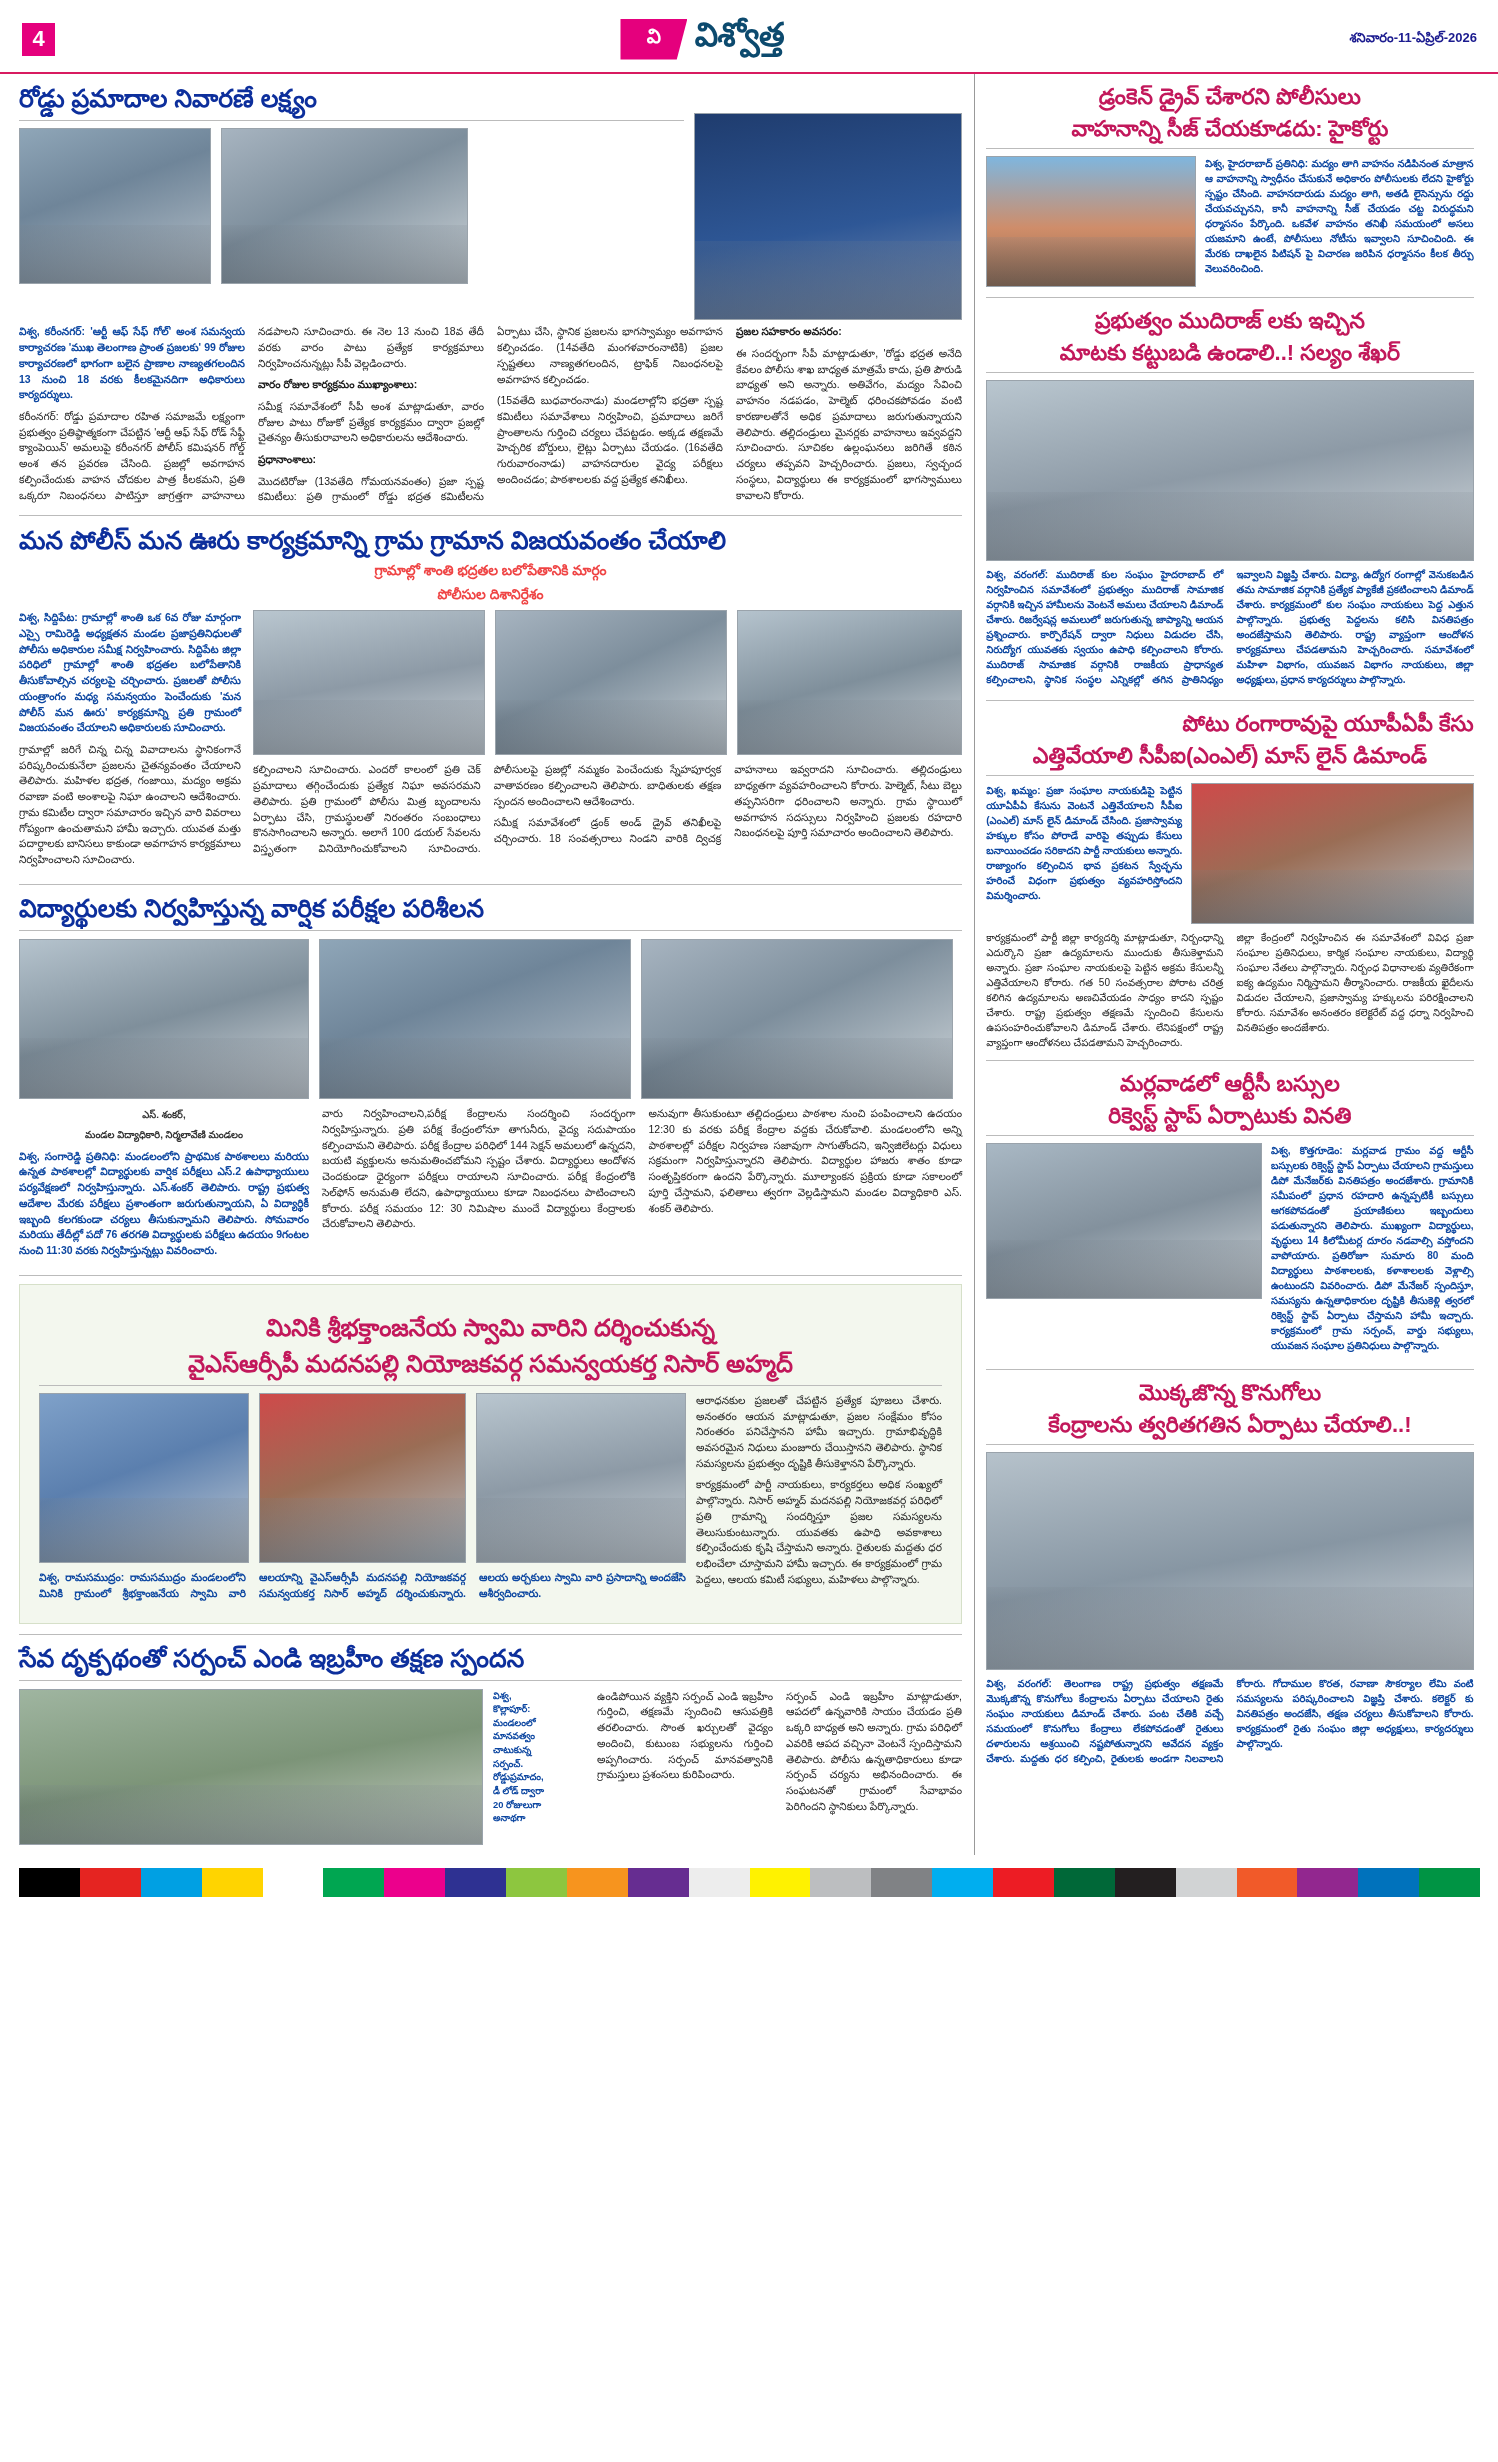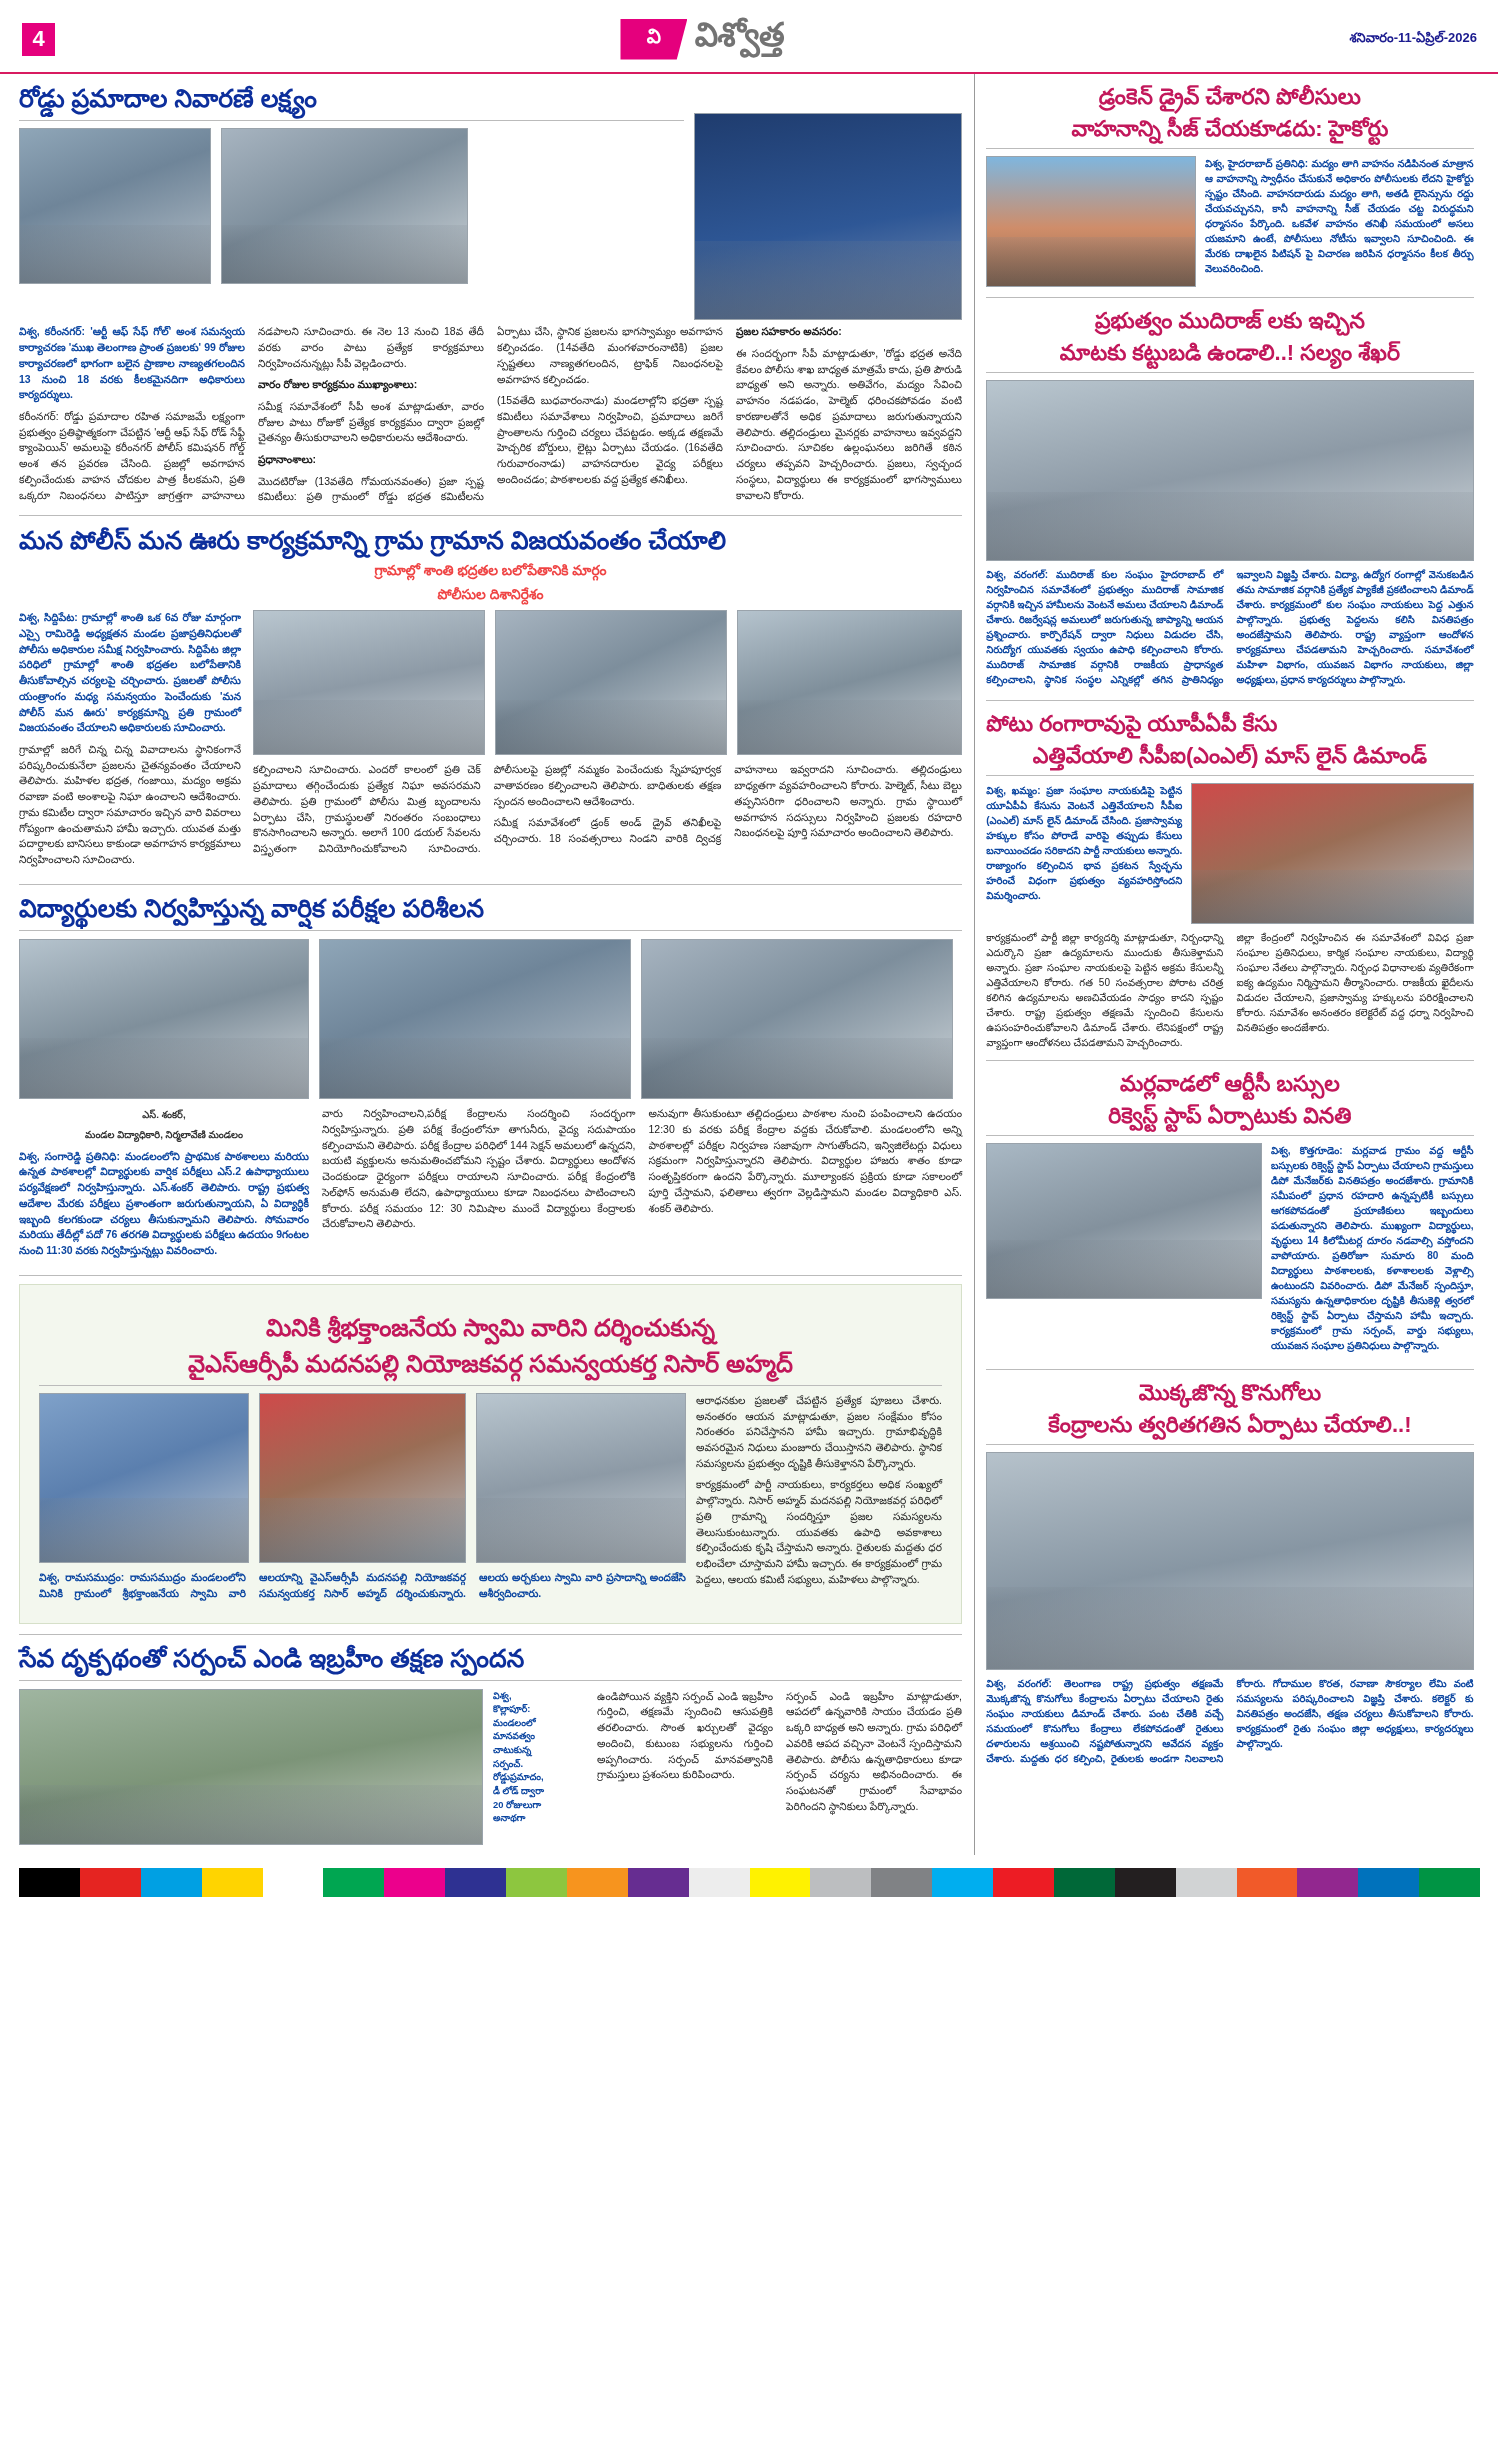--- a/index.html
+++ b/index.html
@@ -45,21 +45,21 @@
     gap:7.3px;
   }
   .logo-mark {
     width:67px; height:41px;
     background:#e5007d;
     clip-path:polygon(0 0,100% 0,84% 100%,0% 100%);
     display:flex; align-items:center; justify-content:center;
     color:#fff; font-size:20px; font-weight:bold;
   }
   .logo-text {
-    font-size:33px; font-weight:bold; color:#737373;
+    font-size:33px; font-weight:bold; color:#0c4a6e;
     letter-spacing:-0.7px;
   }
   .masthead-date {
     font-size:13px; font-weight:bold; color:#1b1b8f;
     white-space:nowrap;
   }
 
   
   .columns {
     display:flex;
@@ -320,21 +320,21 @@
         <h2 class="headline pink" style="text-align:center;margin-top:-2.9px;">మాటకు కట్టుబడి ఉండాలి..! సల్యం శేఖర్</h2>
         <div class="photo ph-group" style="width:100%;height:181px;margin-bottom:5.8px;"></div>
         <div class="body-cols c2">
           <p><span class="dateline">విశ్వ, వరంగల్: ముదిరాజ్ కుల సంఘం హైదరాబాద్ లో నిర్వహించిన సమావేశంలో ప్రభుత్వం ముదిరాజ్ సామాజిక వర్గానికి ఇచ్చిన హామీలను వెంటనే అమలు చేయాలని డిమాండ్ చేశారు. రిజర్వేషన్ల అమలులో జరుగుతున్న జాప్యాన్ని ఆయన ప్రశ్నించారు. కార్పొరేషన్ ద్వారా నిధులు విడుదల చేసి, నిరుద్యోగ యువతకు స్వయం ఉపాధి కల్పించాలని కోరారు. ముదిరాజ్ సామాజిక వర్గానికి రాజకీయ ప్రాధాన్యత కల్పించాలని, స్థానిక సంస్థల ఎన్నికల్లో తగిన ప్రాతినిధ్యం ఇవ్వాలని విజ్ఞప్తి చేశారు. విద్యా, ఉద్యోగ రంగాల్లో వెనుకబడిన తమ సామాజిక వర్గానికి ప్రత్యేక ప్యాకేజీ ప్రకటించాలని డిమాండ్ చేశారు. కార్యక్రమంలో కుల సంఘం నాయకులు పెద్ద ఎత్తున పాల్గొన్నారు. ప్రభుత్వ పెద్దలను కలిసి వినతిపత్రం అందజేస్తామని తెలిపారు. రాష్ట్ర వ్యాప్తంగా ఆందోళన కార్యక్రమాలు చేపడతామని హెచ్చరించారు. సమావేశంలో మహిళా విభాగం, యువజన విభాగం నాయకులు, జిల్లా అధ్యక్షులు, ప్రధాన కార్యదర్శులు పాల్గొన్నారు.</span></p>
         </div>
       </div>
 
       <div class="rule"></div>
 
       <div class="sect">
-        <h2 class="headline pink nb" style="text-align:left;">పోటు రంగారావుపై యూపీఏపీ కేసు</h2>
+        <h2 class="headline pink nb" style="text-align:right;">పోటు రంగారావుపై యూపీఏపీ కేసు</h2>
         <h2 class="headline pink" style="text-align:center;margin-top:-2.9px;">ఎత్తివేయాలి సీపీఐ(ఎంఎల్) మాస్ లైన్ డిమాండ్</h2>
         <div style="display:flex; gap:8.7px;">
           <div style="width:196px;" class="body-cols">
             <p><span class="dateline">విశ్వ, ఖమ్మం: ప్రజా సంఘాల నాయకుడిపై పెట్టిన యూఏపీఏ కేసును వెంటనే ఎత్తివేయాలని సీపీఐ (ఎంఎల్) మాస్ లైన్ డిమాండ్ చేసింది. ప్రజాస్వామ్య హక్కుల కోసం పోరాడే వారిపై తప్పుడు కేసులు బనాయించడం సరికాదని పార్టీ నాయకులు అన్నారు. రాజ్యాంగం కల్పించిన భావ ప్రకటన స్వేచ్ఛను హరించే విధంగా ప్రభుత్వం వ్యవహరిస్తోందని విమర్శించారు.</span></p>
           </div>
           <div class="photo ph-rally" style="flex:1;height:141px;"></div>
         </div>
         <div class="body-cols c2" style="margin-top:5.8px;">
           <p>కార్యక్రమంలో పార్టీ జిల్లా కార్యదర్శి మాట్లాడుతూ, నిర్బంధాన్ని ఎదుర్కొని ప్రజా ఉద్యమాలను ముందుకు తీసుకెళ్తామని అన్నారు. ప్రజా సంఘాల నాయకులపై పెట్టిన అక్రమ కేసులన్నీ ఎత్తివేయాలని కోరారు. గత 50 సంవత్సరాల పోరాట చరిత్ర కలిగిన ఉద్యమాలను అణచివేయడం సాధ్యం కాదని స్పష్టం చేశారు. రాష్ట్ర ప్రభుత్వం తక్షణమే స్పందించి కేసులను ఉపసంహరించుకోవాలని డిమాండ్ చేశారు. లేనిపక్షంలో రాష్ట్ర వ్యాప్తంగా ఆందోళనలు చేపడతామని హెచ్చరించారు.</p>
           <p>జిల్లా కేంద్రంలో నిర్వహించిన ఈ సమావేశంలో వివిధ ప్రజా సంఘాల ప్రతినిధులు, కార్మిక సంఘాల నాయకులు, విద్యార్థి సంఘాల నేతలు పాల్గొన్నారు. నిర్బంధ విధానాలకు వ్యతిరేకంగా ఐక్య ఉద్యమం నిర్మిస్తామని తీర్మానించారు. రాజకీయ ఖైదీలను విడుదల చేయాలని, ప్రజాస్వామ్య హక్కులను పరిరక్షించాలని కోరారు. సమావేశం అనంతరం కలెక్టరేట్ వద్ద ధర్నా నిర్వహించి వినతిపత్రం అందజేశారు.</p>

